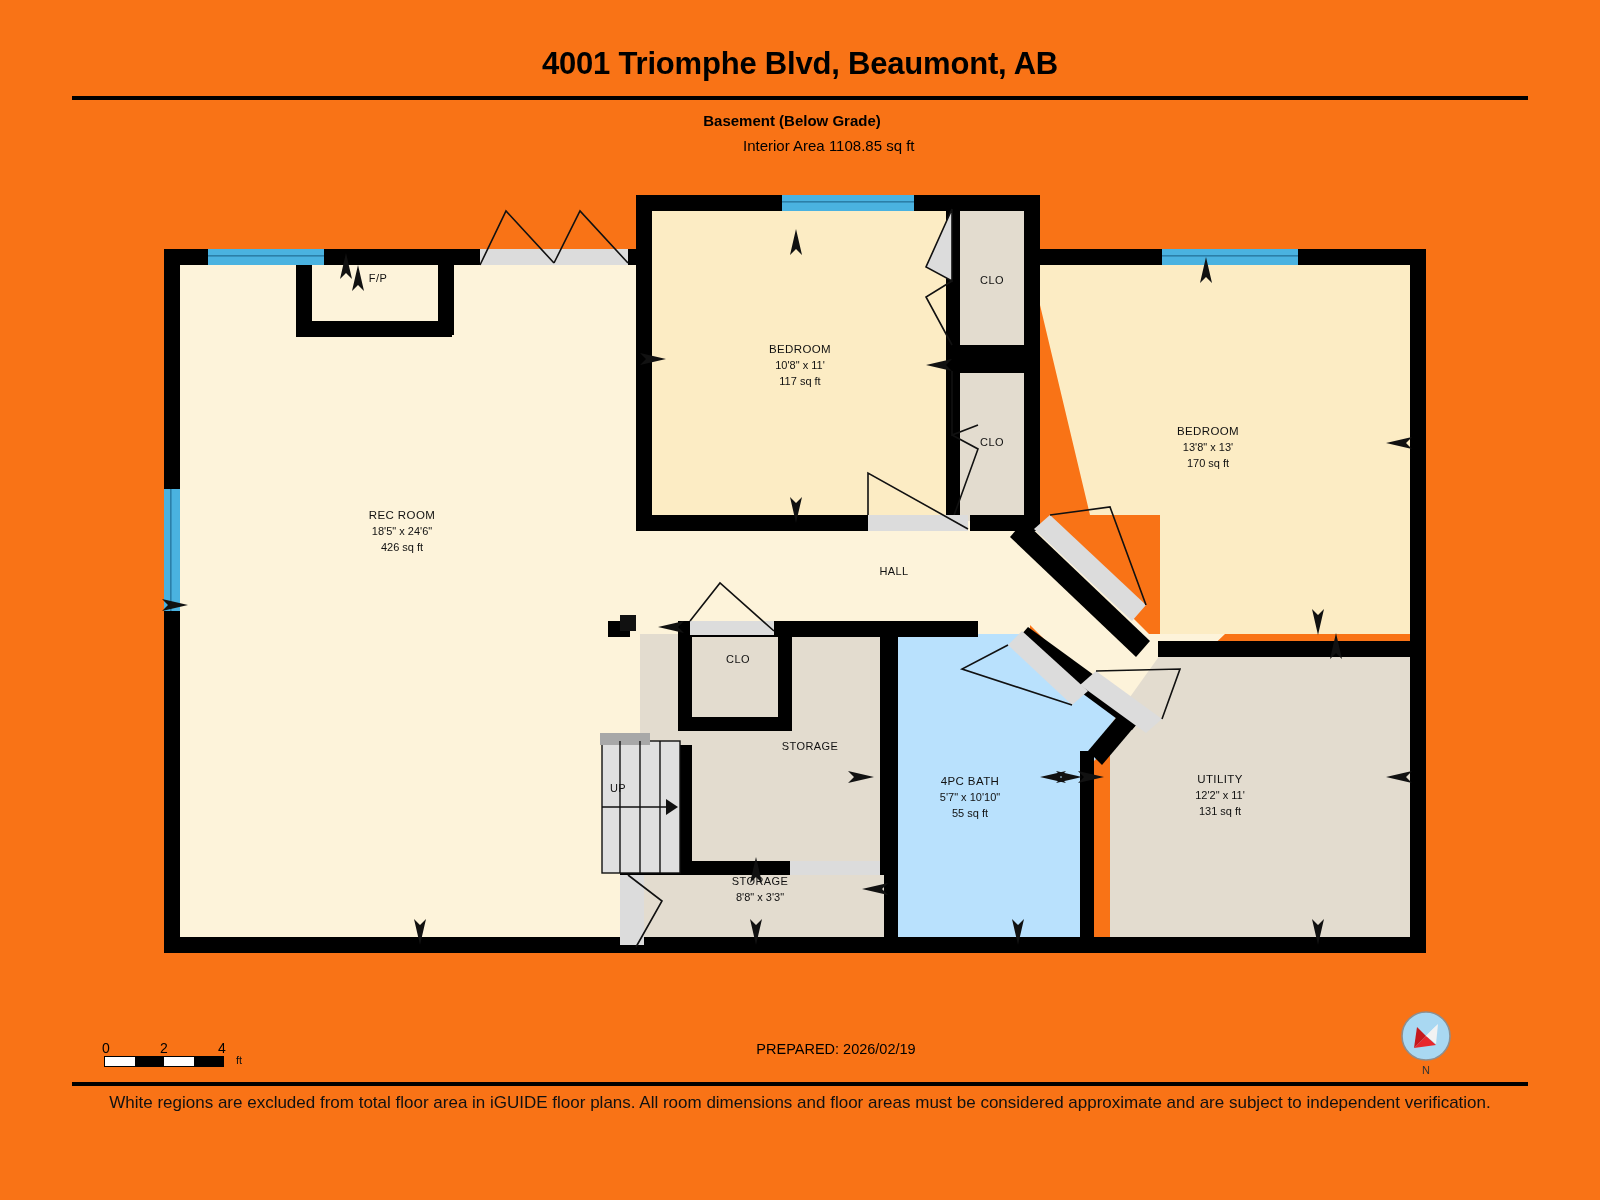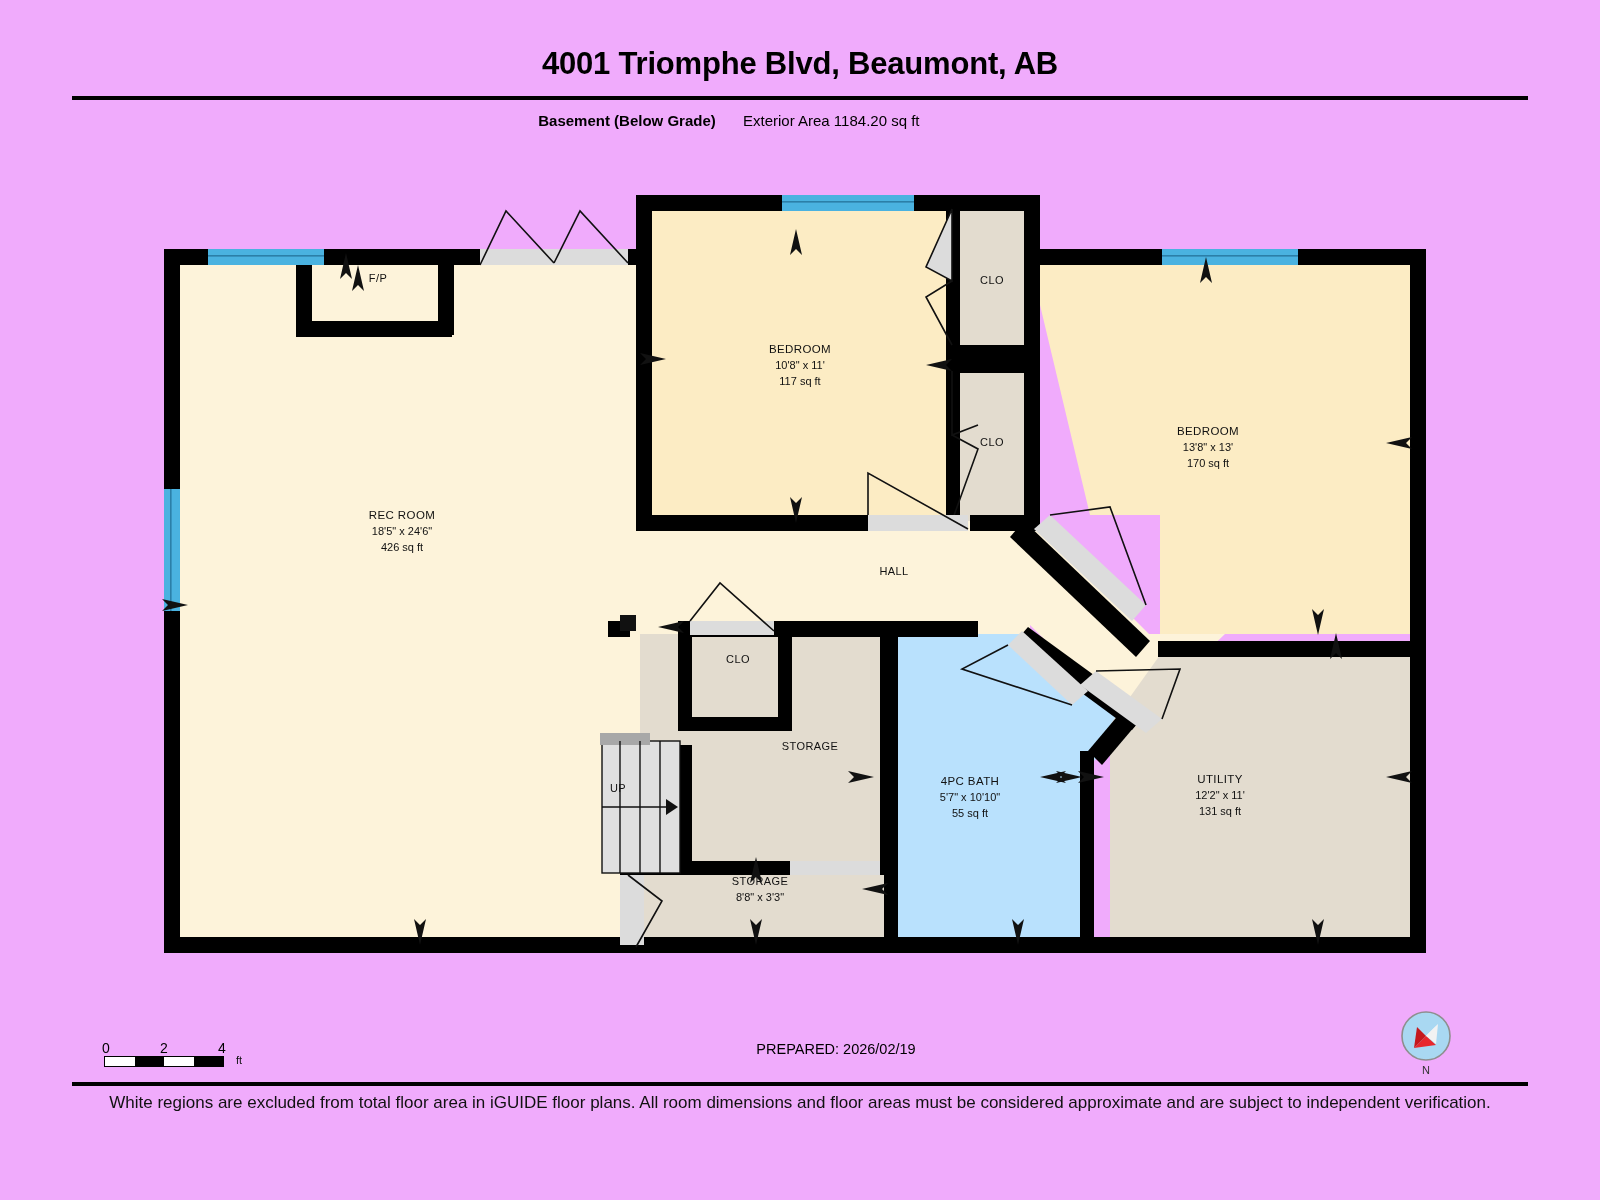--- a/index.html
+++ b/index.html
@@ -1,18 +1,18 @@
 <!DOCTYPE html>
 <html><head>
 <meta charset="utf-8">
 <style>
   html,body{margin:0;padding:0;background:#ffffff;}
   body{width:1600px;height:1200px;font-family:"Liberation Sans",sans-serif;color:#111;overflow:hidden;position:relative;}
 
-  .page{position:absolute;inset:0;background:#f0abfc;}
+  .page{position:absolute;inset:0;background:#f97316;}
 
   
   .title{position:absolute;left:0;top:46px;width:1600px;text-align:center;
          font-size:31px;font-weight:bold;letter-spacing:-0.2px;color:#000;}
   .rule{position:absolute;left:72px;top:96px;width:1456px;height:4px;background:#000;}
 
   .meta{position:absolute;left:0;top:108px;width:1600px;}
   .meta-row{display:flex;justify-content:center;align-items:flex-start;font-size:15px;line-height:25px;}
   .meta-label{font-weight:bold;width:200px;text-align:center;padding-right:16px;color:#000;}
   .meta-val{width:330px;text-align:left;color:#000;}
@@ -49,21 +49,24 @@
 <body>
 
 <div class="page">
 
   <div class="title">4001 Triomphe Blvd, Beaumont, AB</div>
   <div class="rule"></div>
 
   <div class="meta">
     <div class="meta-row">
       <div class="meta-label">Basement (Below Grade)</div>
-      <div class="meta-val">Exterior Area 1184.20 sq ft</div>
+    </div>
+    <div class="meta-row">
+      <div class="meta-label"></div>
+      <div class="meta-val">Interior Area 1108.85 sq ft</div>
     </div>
   </div>
 
   <div id="plan">
   <svg width="1300" height="790" viewBox="0 0 1300 790" xmlns="http://www.w3.org/2000/svg">
 
     <polygon points="28,78 28,760 490,760 490,449 540,449 540,436 648,436 648,78" fill="#fdf3da"></polygon>
 
     <polygon points="490,330 880,330 880,449 1010,449 1010,330 1075,330 1075,449 990,530 900,449 540,449 540,436 490,436" fill="#fdf3da"></polygon>
 

